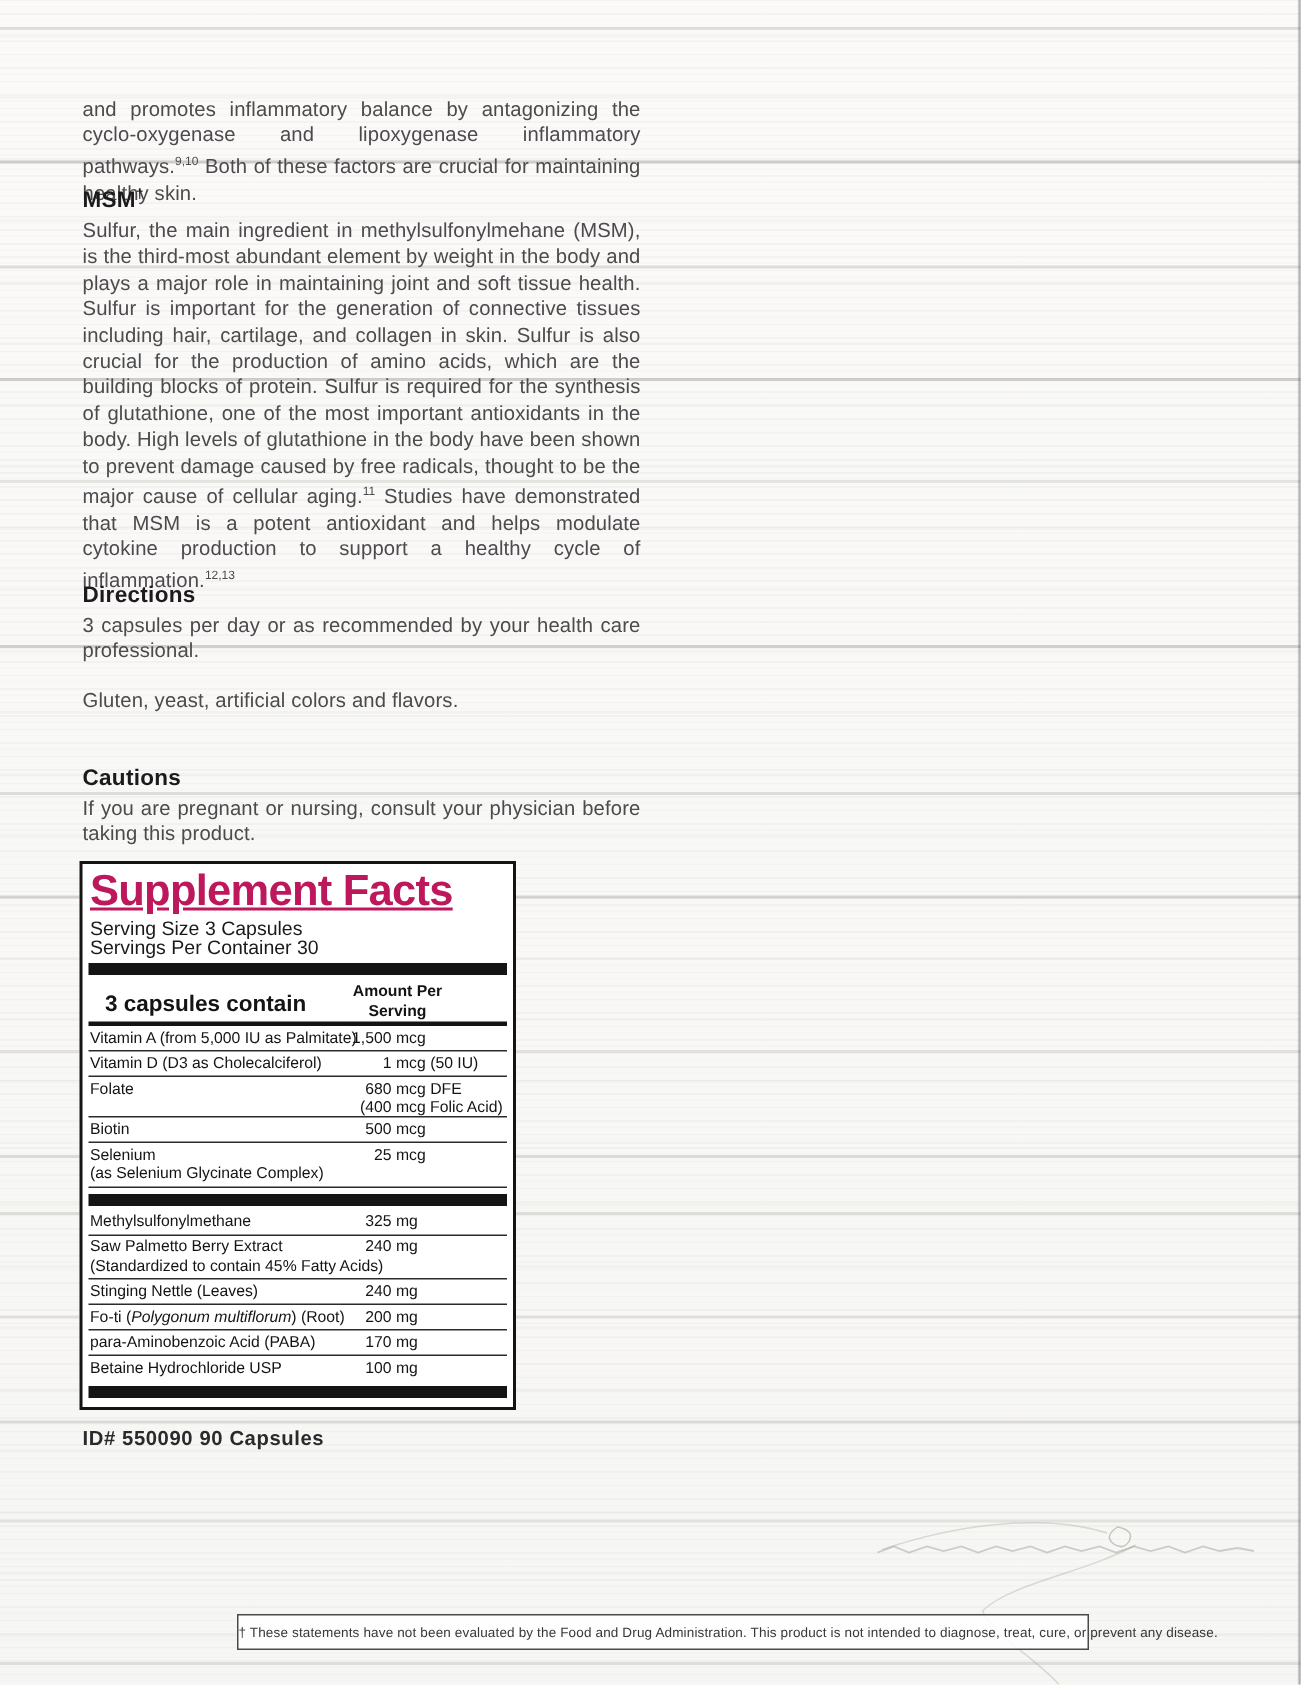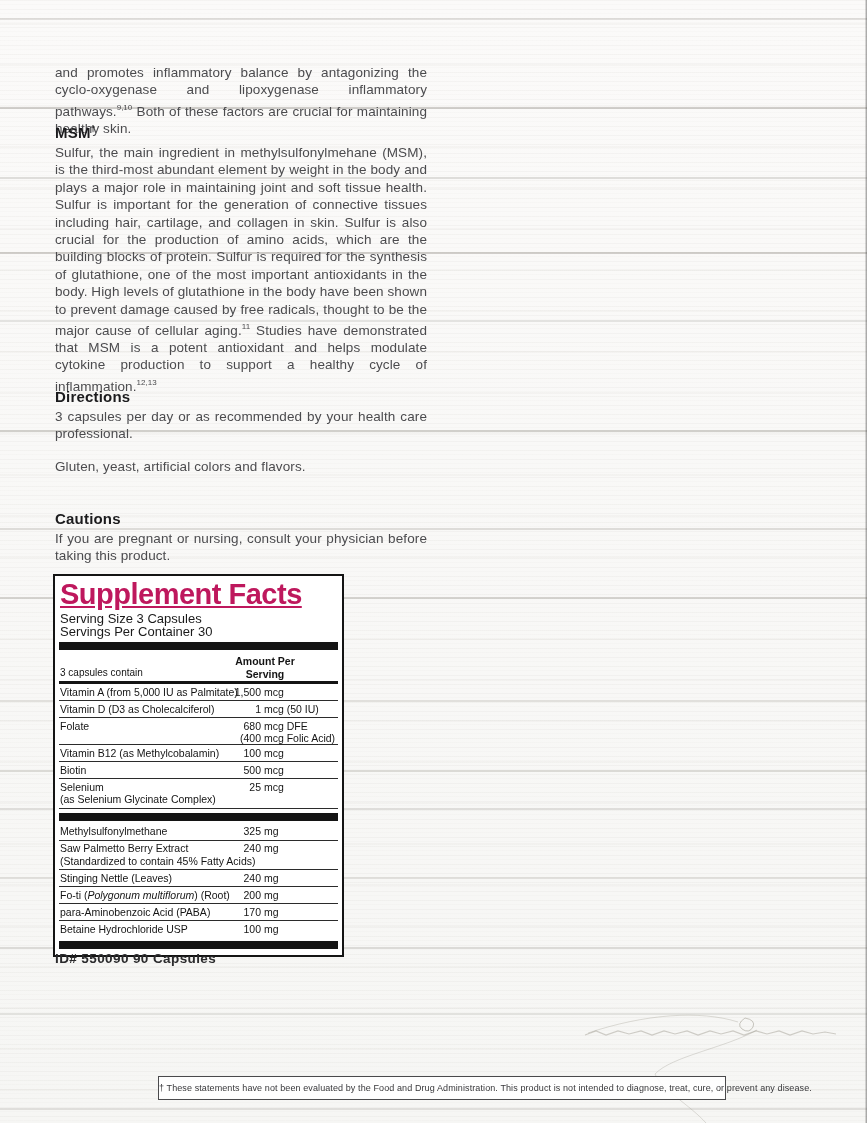--- a/index.html
+++ b/index.html
@@ -40,21 +40,21 @@
     background: #fff; border: 2px solid #141414; padding: 3px 4px 3px 4px;
     color: var(--panel-ink, #141414);
   }
   .sf-title {
     font-size: 29px; font-weight: bold; letter-spacing: -0.5px;
     white-space: nowrap; line-height: 30px; margin: 0 0 3px 1px; color: #be185d; text-decoration: underline;
   }
   .sf-serving { font-size: 13px; line-height: 13px; margin-left: 1px; color: #1a1a1a; }
   .sf-bar { height: 8px; background: #141414; margin: 4px 0 3px 0; }
   .sf-header { position: relative; height: 31px; border-bottom: 3px solid #141414; }
-  .sf-header-left { position: absolute; left: 1px; bottom: 3px; font-size: 10px; font-weight: normal; }
+  .sf-header-left { position: absolute; left: 11px; bottom: 3px; font-size: 15px; font-weight: bold; }
   .sf-header-right { position: absolute; left: 150px; top: 2px; width: 112px; text-align: center;
     font-size: 10.5px; font-weight: bold; line-height: 12.5px; }
   .sf-row { position: relative; border-bottom: 1px solid #2b2b2b; padding: 1.5px 0 2px 1px;
     font-size: 10.5px; line-height: 12.5px; min-height: 16px; }
   .sf-row.two-line { min-height: 27px; }
   .sf-row:last-of-type { border-bottom: none; }
   .sf-label { display: block; max-width: 186px; }
   .sf-label-2 { display: block; }
   .sf-amount { position: absolute; left: 172px; top: 1.5px; white-space: nowrap; }
   .sf-amount-num { display: inline-block; width: 30px; text-align: right; }
@@ -144,24 +144,20 @@
       </div>
       <div class="sf-row">
         <span class="sf-label">Vitamin D (D3 as Cholecalciferol)</span>
         <span class="sf-amount"><span class="sf-amount-num">1</span><span class="sf-amount-unit">mcg (50 IU)</span></span>
       </div>
       <div class="sf-row two-line">
         <span class="sf-label">Folate</span>
         <span class="sf-amount"><span class="sf-amount-num">680</span><span class="sf-amount-unit">mcg DFE</span><span class="sf-amount-2">(400 mcg Folic Acid)</span></span>
       </div>
       <div class="sf-row">
-        <span class="sf-label">Vitamin B12 (as Methylcobalamin)</span>
-        <span class="sf-amount"><span class="sf-amount-num">100</span><span class="sf-amount-unit">mcg</span></span>
-      </div>
-      <div class="sf-row">
         <span class="sf-label">Biotin</span>
         <span class="sf-amount"><span class="sf-amount-num">500</span><span class="sf-amount-unit">mcg</span></span>
       </div>
       <div class="sf-row two-line">
         <span class="sf-label">Selenium</span>
         <span class="sf-label-2">(as Selenium Glycinate Complex)</span>
         <span class="sf-amount"><span class="sf-amount-num">25</span><span class="sf-amount-unit">mcg</span></span>
       </div>
       <div class="sf-bar"></div>
       <div class="sf-row">

